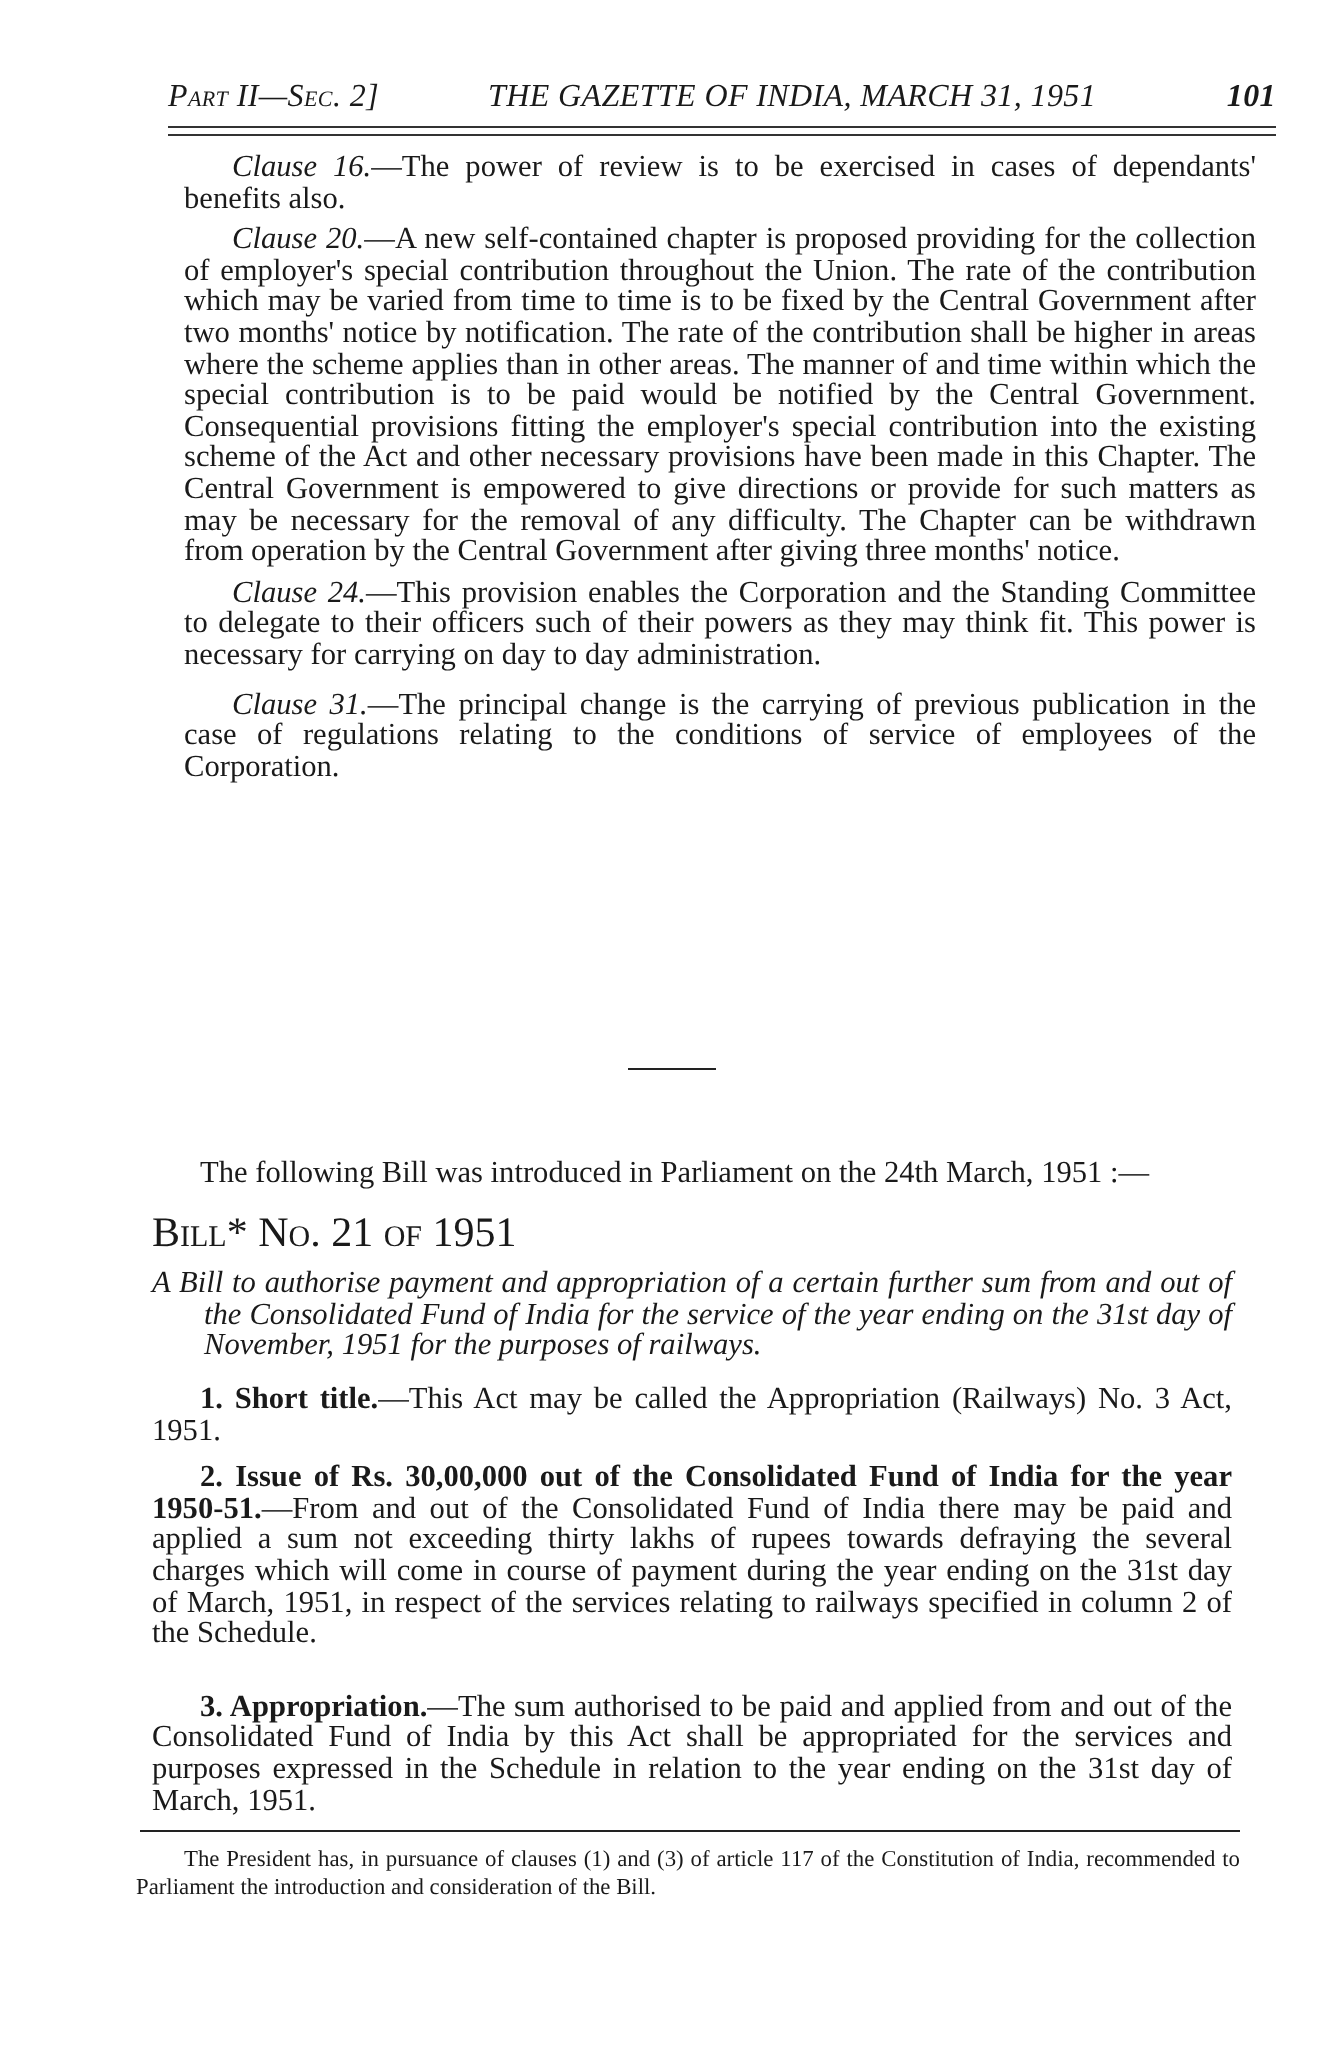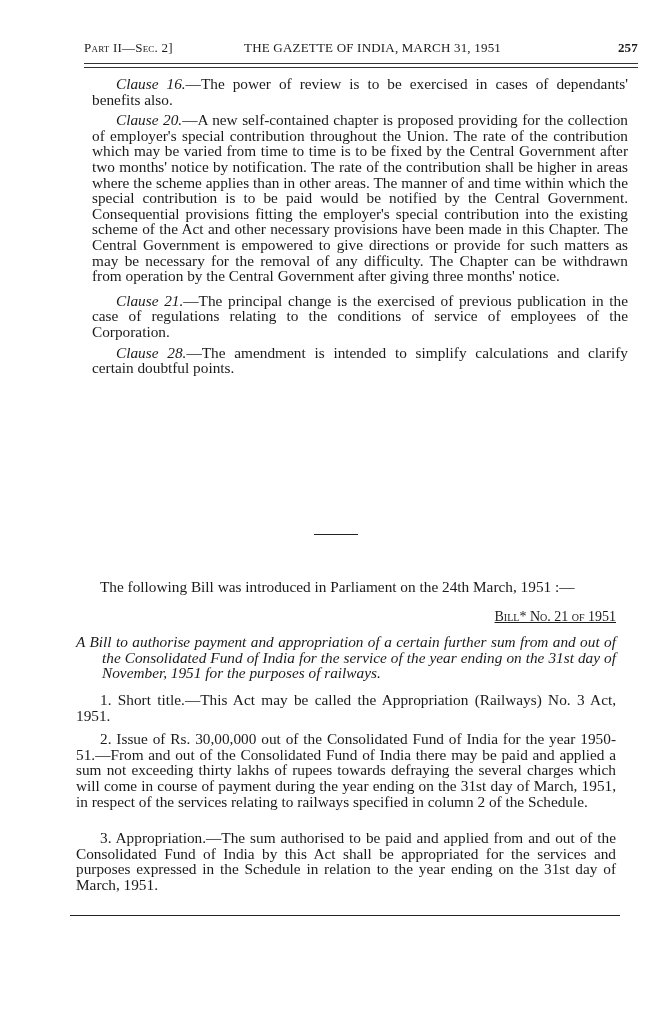--- a/index.html
+++ b/index.html
@@ -4,46 +4,46 @@
 <style>
   html, body { margin: 0; padding: 0; background: #ffffff; }
   body {
     width: 660px; height: 1024px; position: relative; overflow: hidden;
     font-family: "DejaVu Serif", "Liberation Serif", serif;
     color: #1a1a1a;
   }
   .page { position: absolute; left: 0; top: 0; width: 660px; height: 1024px; }
   .header {
     position: absolute; left: 84px; top: 40px; width: 554px; height: 20px;
-    font-size: 13px; font-family: "Liberation Serif", serif; letter-spacing: 0.2px;
+    font-size: 16px; font-family: "Liberation Serif", serif; letter-spacing: 0.2px; font-style: italic;
   }
   .header .left { position: absolute; left: 0; top: 0; font-variant: small-caps; }
   .header .center { position: absolute; left: 160px; top: 0; }
   .header .pageno { position: absolute; right: 0; top: 0; font-weight: bold; }
   .rule-double {
     position: absolute; left: 84px; top: 63px; width: 554px; height: 3px;
     border-top: 1px solid #333; border-bottom: 1px solid #333;
   }
   .body-text {
     position: absolute; left: 92px; width: 536px;
     font-family: "Liberation Serif", serif; font-size: 15.3px; line-height: 15.6px;
     text-align: justify;
   }
   p { margin: 0; }
   .indent { text-indent: 24px; }
   .gap { margin-top: 5px; }
   .it { font-style: italic; }
-  .b { font-weight: normal; }
+  .b { font-weight: bold; }
   .sc { font-variant: small-caps; }
   .short-rule {
     position: absolute; left: 314px; top: 534px; width: 44px; height: 0;
     border-top: 1px solid #222;
   }
   .center-title {
-    text-align: right; font-variant: small-caps; font-size: 14px; text-decoration: underline;
+    text-align: left; font-variant: small-caps; font-size: 21px;
   }
   .long-title {
     font-style: italic; padding-left: 26px; text-indent: -26px;
     text-align: justify;
   }
   .foot-rule {
     position: absolute; left: 70px; top: 915px; width: 550px; height: 0;
     border-top: 1.5px solid #222;
   }
   .footnote {
@@ -53,36 +53,36 @@
   }
 </style>
 </head>
 <body>
 
 <div class="page">
 
   <div class="header">
     <span class="left">Part II—Sec. 2]</span>
     <span class="center">THE GAZETTE OF INDIA, MARCH 31, 1951</span>
-    <span class="pageno">257</span>
+    <span class="pageno">101</span>
   </div>
   <div class="rule-double"></div>
 
   <div class="body-text" style="top:76px;">
     <p class="indent">
       <span class="it">Clause 16.</span><span>—The power of review is to be exercised in cases of dependants' benefits also.</span>
     </p>
     <p class="indent gap">
       <span class="it">Clause 20.</span><span>—A new self-contained chapter is proposed providing for the collection of employer's special contribution throughout the Union. The rate of the contribution which may be varied from time to time is to be fixed by the Central Government after two months' notice by notification. The rate of the contribution shall be higher in areas where the scheme applies than in other areas. The manner of and time within which the special contribution is to be paid would be notified by the Central Government. Consequential provisions fitting the employer's special contribution into the existing scheme of the Act and other necessary provisions have been made in this Chapter. The Central Government is empowered to give directions or provide for such matters as may be necessary for the removal of any difficulty. The Chapter can be withdrawn from operation by the Central Government after giving three months' notice.</span>
     </p>
+    <p class="indent gap">
+      <span class="it">Clause 24.</span><span>—This provision enables the Corporation and the Standing Committee to delegate to their officers such of their powers as they may think fit. This power is necessary for carrying on day to day administration.</span>
+    </p>
     <p class="indent" style="margin-top:9px;">
-      <span class="it">Clause 21.</span><span>—The principal change is the exercised of previous publication in the case of regulations relating to the conditions of service of employees of the Corporation.</span>
-    </p>
-    <p class="indent gap">
-      <span class="it">Clause 28.</span><span>—The amendment is intended to simplify calculations and clarify certain doubtful points.</span>
+      <span class="it">Clause 31.</span><span>—The principal change is the carrying of previous publication in the case of regulations relating to the conditions of service of employees of the Corporation.</span>
     </p>
   </div>
 
   <div class="short-rule"></div>
 
   <div class="body-text" style="top:579px; left:76px; width:540px;">
     <p class="indent">The following Bill was introduced in Parliament on the 24th March, 1951 :—</p>
     <p class="center-title" style="margin-top:14px;">Bill* No. 21 of 1951</p>
     <p class="long-title" style="margin-top:10px;">A Bill to authorise payment and appropriation of a certain further sum from and out of the Consolidated Fund of India for the service of the year ending on the 31st day of November, 1951 for the purposes of railways.</p>
     <p class="indent" style="margin-top:11px;">
@@ -90,14 +90,17 @@
     </p>
     <p class="indent" style="margin-top:8px;">
       <span class="b">2. Issue of Rs. 30,00,000 out of the Consolidated Fund of India for the year 1950-51.</span><span>—From and out of the Consolidated Fund of India there may be paid and applied a sum not exceeding thirty lakhs of rupees towards defraying the several charges which will come in course of payment during the year ending on the 31st day of March, 1951, in respect of the services relating to railways specified in column 2 of the Schedule.</span>
     </p>
     <p class="indent" style="margin-top:21px;">
       <span class="b">3. Appropriation.</span><span>—The sum authorised to be paid and applied from and out of the Consolidated Fund of India by this Act shall be appropriated for the services and purposes expressed in the Schedule in relation to the year ending on the 31st day of March, 1951.</span>
     </p>
   </div>
 
   <div class="foot-rule"></div>
+  <div class="footnote">
+    <p style="text-indent:24px;">The President has, in pursuance of clauses (1) and (3) of article 117 of the Constitution of India, recommended to Parliament the introduction and consideration of the Bill.</p>
+  </div>
 
 </div>
 
 </body></html>

